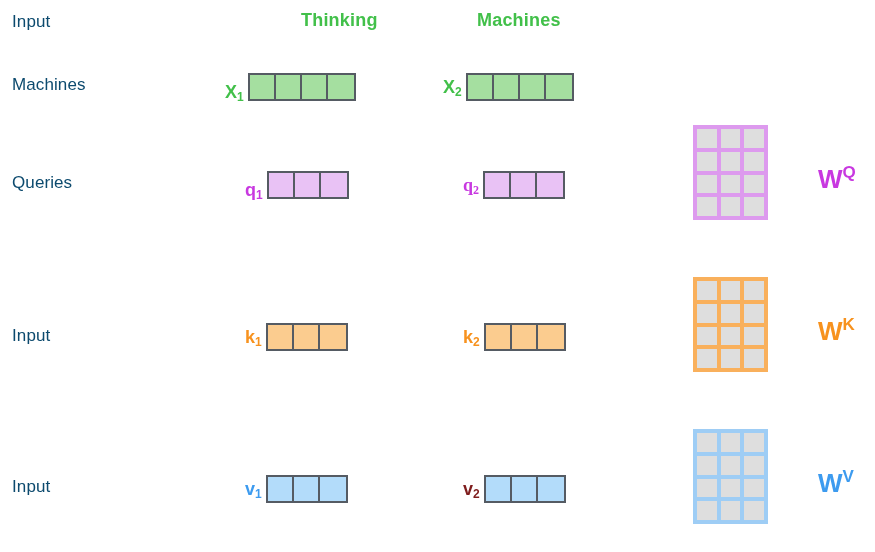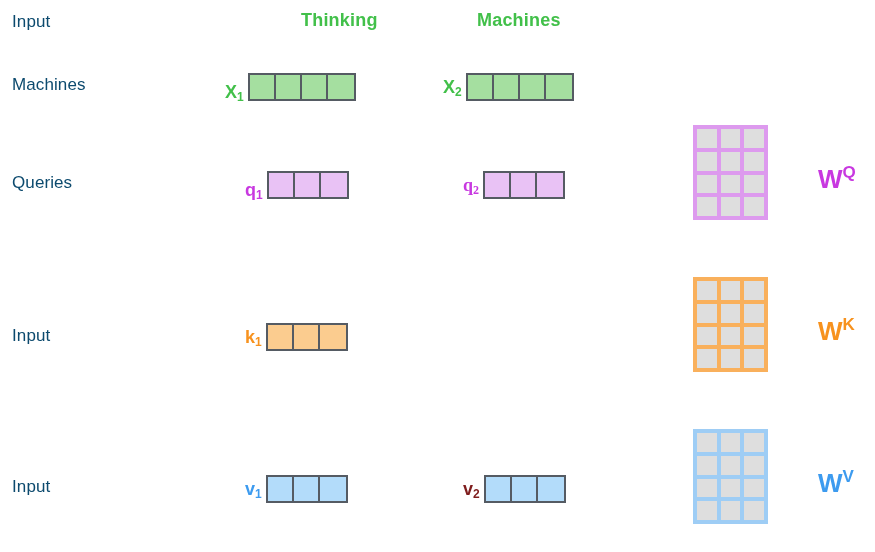--- a/index.html
+++ b/index.html
@@ -170,20 +170,28 @@
 
   <div class="vector-group" style="left:245px; top:323px;">
     <span class="vector-name" style="color:#F7921E;"><span>k</span><span class="sub">1</span></span>
     <div class="vector-boxes">
       <div class="cell" style="background:#FBCC8F;"></div>
       <div class="cell" style="background:#FBCC8F;"></div>
       <div class="cell" style="background:#FBCC8F;"></div>
     </div>
   </div>
 
+  <div class="vector-group" style="left:463px; top:323px;">
+    <span class="vector-name" style="color:#F7921E;"><span>k</span><span class="sub">2</span></span>
+    <div class="vector-boxes">
+      <div class="cell" style="background:#FBCC8F;"></div>
+      <div class="cell" style="background:#FBCC8F;"></div>
+      <div class="cell" style="background:#FBCC8F;"></div>
+    </div>
+  </div>
 
   <div class="matrix" style="left:693px; top:277px; width:75px; height:95px;
        grid-template-columns:repeat(3,1fr); grid-template-rows:repeat(4,1fr);
        gap:4px; background:#F9B05C; border:4px solid #F9B05C;">
     <div class="mcell"></div>
     <div class="mcell"></div>
     <div class="mcell"></div>
     <div class="mcell"></div>
     <div class="mcell"></div>
     <div class="mcell"></div>

